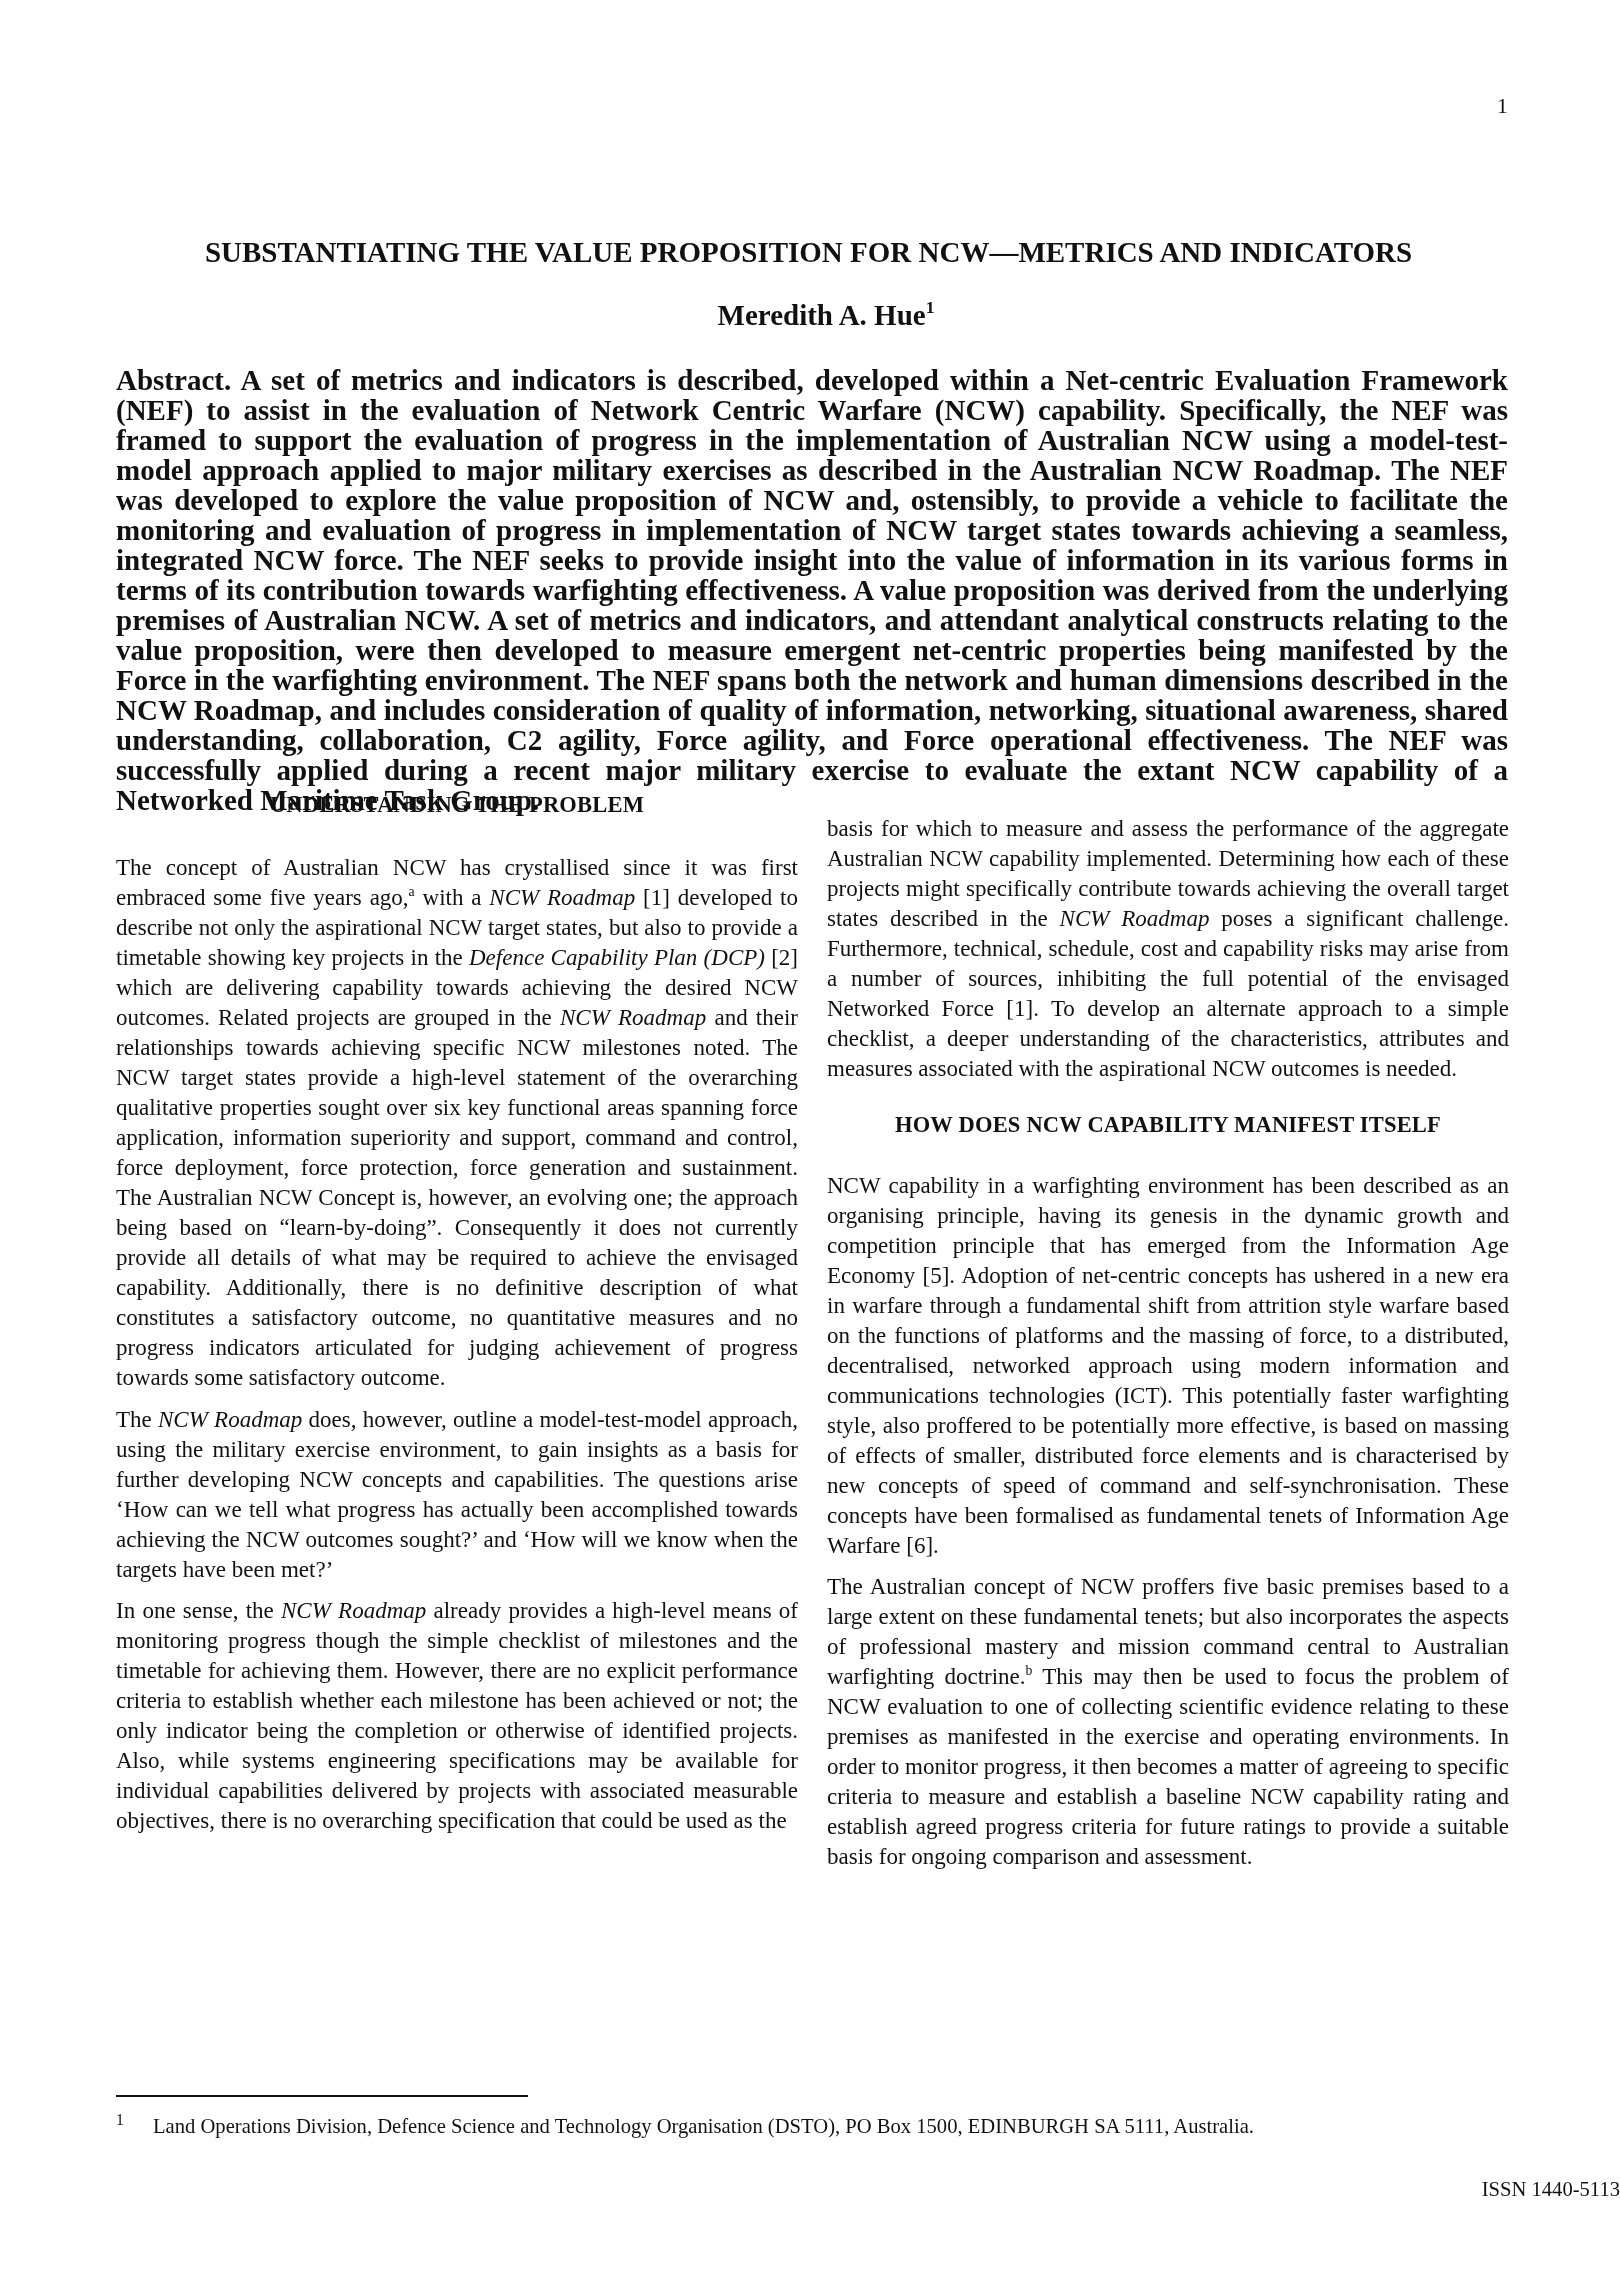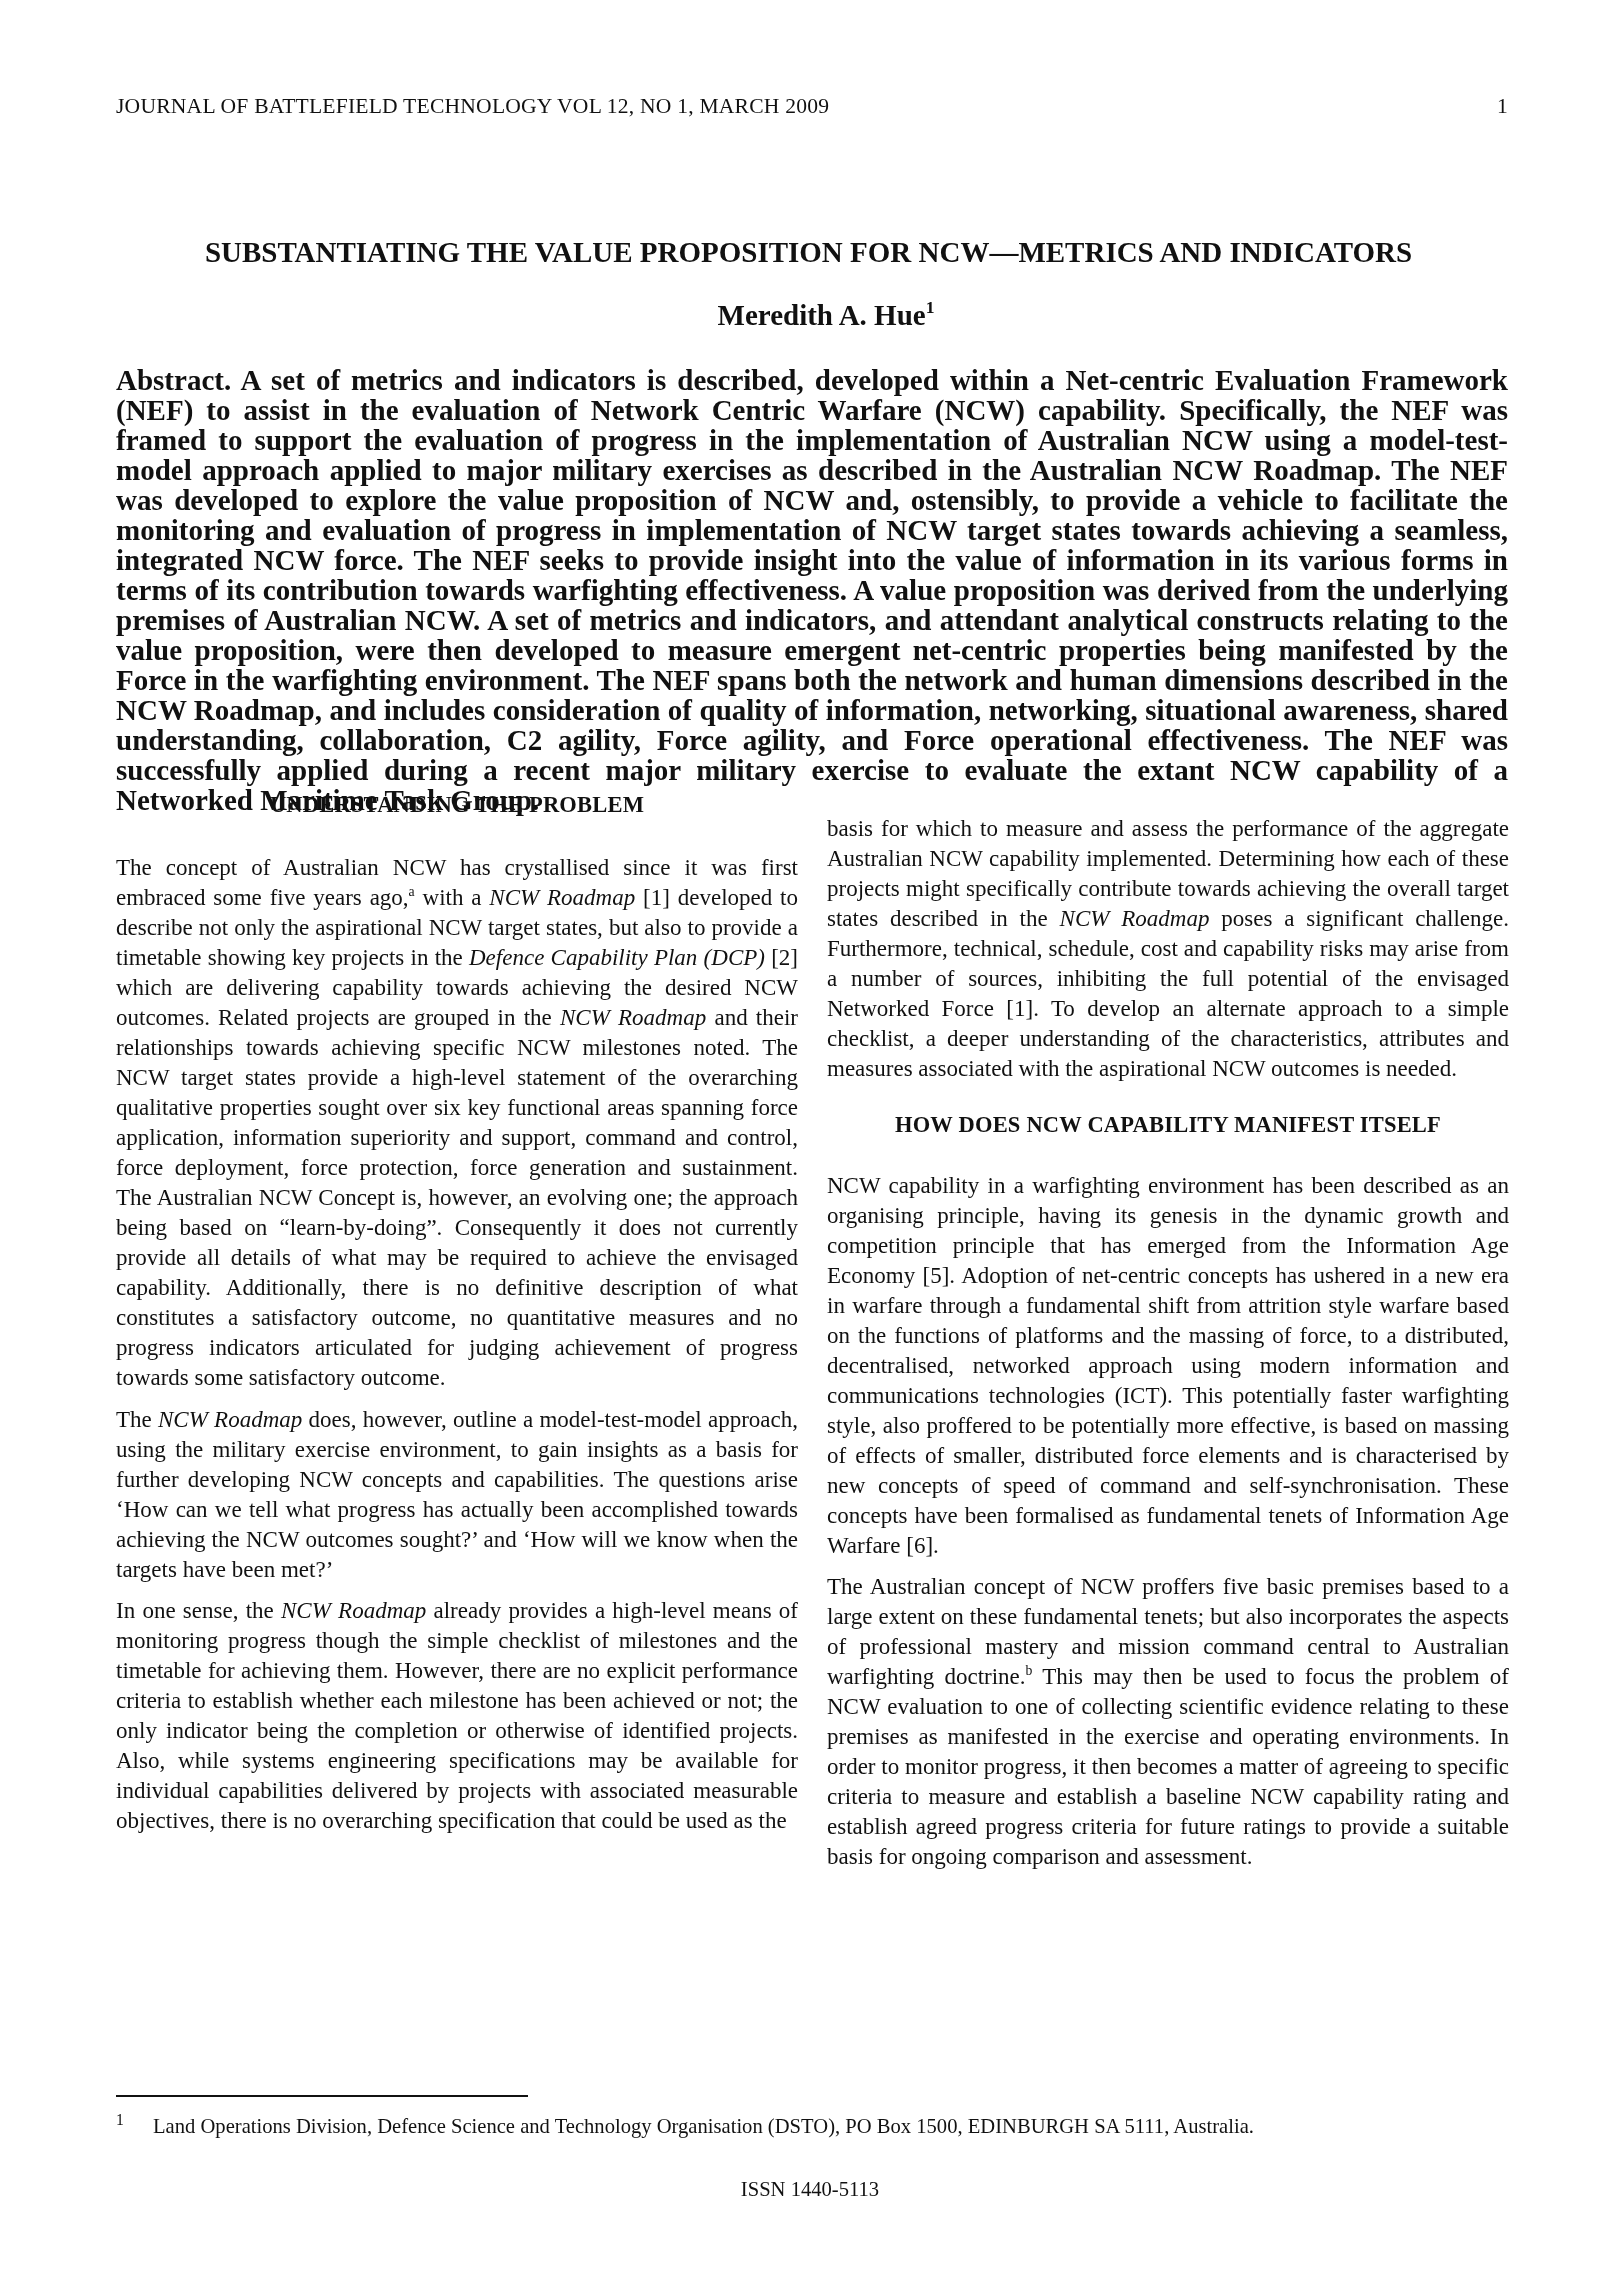--- a/index.html
+++ b/index.html
@@ -44,28 +44,27 @@
     position: absolute; left: 116px; top: 2095px; width: 412px; height: 0;
     border-top: 2px solid #111;
   }
   .footnote {
     position: absolute; left: 116px; top: 2111px; width: 1411px;
     font-size: 20.6px;
   }
   .footnote .fn-mark { display: inline-block; width: 37px; font-size: 15.7px; vertical-align: 7.8px; }
   .issn {
     position: absolute; left: 0; top: 2178px; width: 1620px;
-    text-align: center; font-size: 20.6px;
+    text-align: right; font-size: 20.6px;
   }
 </style>
 </head>
 <body>
 
 <div class="running-head">
-  <span>JOURNAL OF BATTLEFIELD TECHNOLOGY VOL 12, NO 1, MARCH 2009</span>
   <span class="page-num">1</span>
 </div>
 
 <div class="title">SUBSTANTIATING THE VALUE PROPOSITION FOR NCW—METRICS AND INDICATORS</div>
 
 <div class="author"><span>Meredith A. Hue</span><sup>1</sup></div>
 
 <p class="abstract">Abstract. A set of metrics and indicators is described, developed within a Net-centric Evaluation Framework (NEF) to assist in the evaluation of Network Centric Warfare (NCW) capability. Specifically, the NEF was framed to support the evaluation of progress in the implementation of Australian NCW using a model-test-model approach applied to major military exercises as described in the Australian NCW Roadmap. The NEF was developed to explore the value proposition of NCW and, ostensibly, to provide a vehicle to facilitate the monitoring and evaluation of progress in implementation of NCW target states towards achieving a seamless, integrated NCW force. The NEF seeks to provide insight into the value of information in its various forms in terms of its contribution towards warfighting effectiveness. A value proposition was derived from the underlying premises of Australian NCW. A set of metrics and indicators, and attendant analytical constructs relating to the value proposition, were then developed to measure emergent net-centric properties being manifested by the Force in the warfighting environment. The NEF spans both the network and human dimensions described in the NCW Roadmap, and includes consideration of quality of information, networking, situational awareness, shared understanding, collaboration, C2 agility, Force agility, and Force operational effectiveness. The NEF was successfully applied during a recent major military exercise to evaluate the extant NCW capability of a Networked Maritime Task Group.</p>
 
 <div class="col left">

